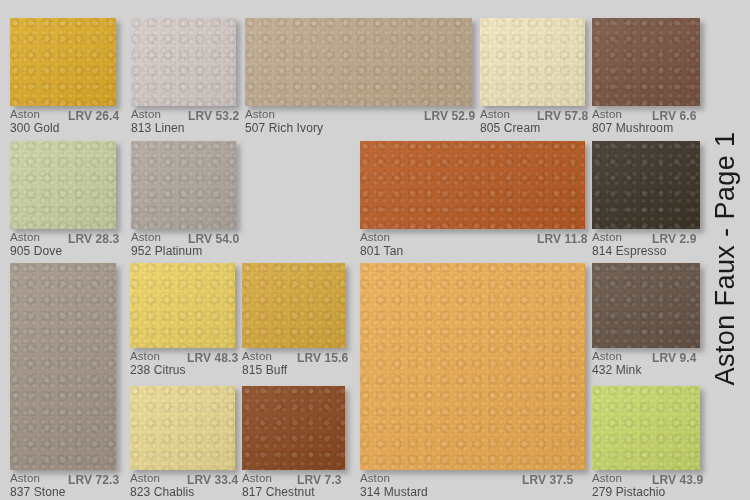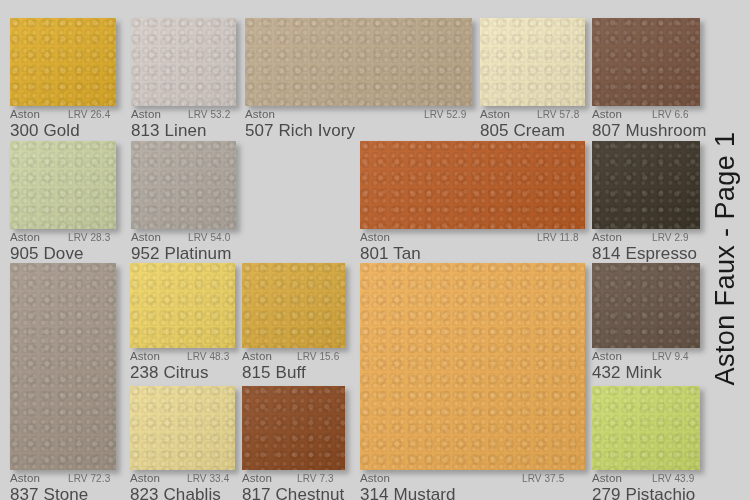--- a/index.html
+++ b/index.html
@@ -43,30 +43,31 @@
     left: 0;
     top: 0;
     font-size: 11.5px;
     color: #5e5e5e;
     letter-spacing: 0.1px;
     white-space: nowrap;
   }
   .lrv {
     position: absolute;
     top: 1px;
-    font-size: 10px;
+    font-size: 12px;
     color: #6e6e6e;
     white-space: nowrap;
     letter-spacing: 0.1px;
+    font-weight: bold;
   }
   .name {
     position: absolute;
     left: 0;
     top: 13px;
-    font-size: 17px;
+    font-size: 12px;
     color: #4a4a4a;
     letter-spacing: 0.1px;
     white-space: nowrap;
   }
   #page-title {
     position: absolute;
     right: 2px;
     top: 0;
     height: 500px;
     width: 44px;

